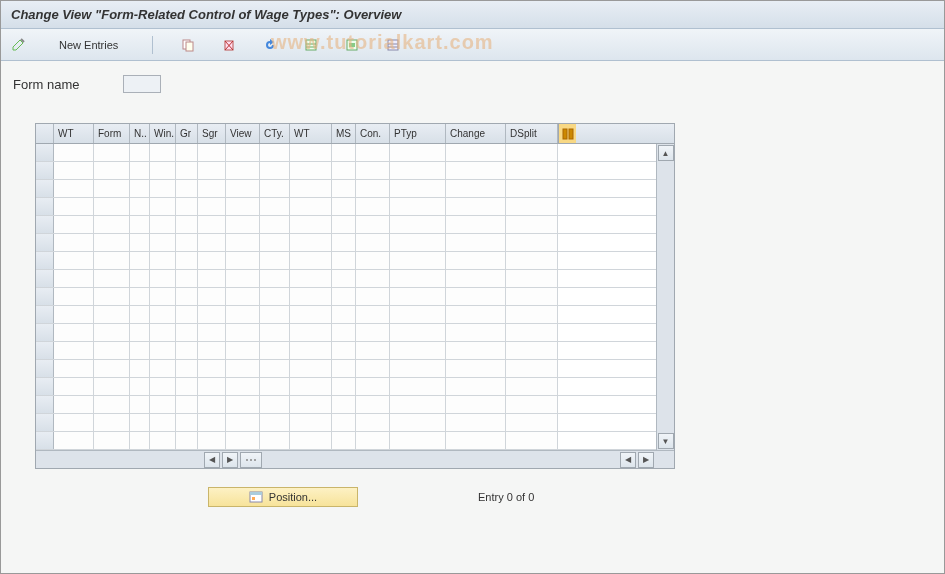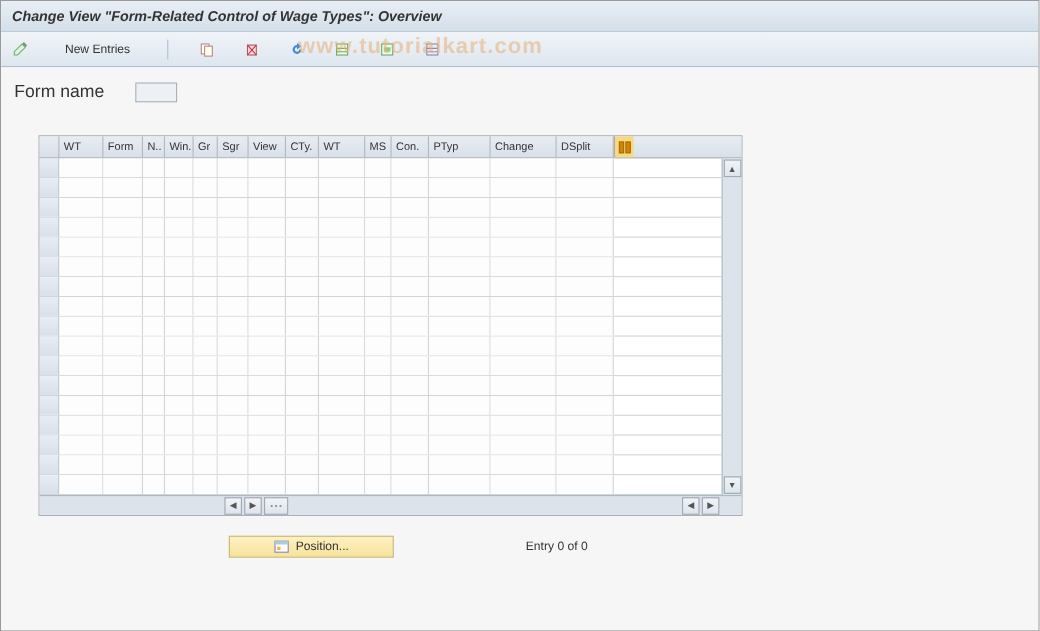--- a/index.html
+++ b/index.html
@@ -61,21 +61,21 @@
       padding: 14px 12px;
       background: #f5f6f5;
       height: calc(100% - 60px);
     }
     .form-row {
       display: flex;
       align-items: center;
       gap: 10px;
       margin-bottom: 30px;
     }
-    .form-label { font-size: 16px; color: #333; width: 100px; }
+    .form-label { font-size: 13px; color: #333; width: 100px; }
     .form-input {
       width: 38px;
       height: 18px;
       border: 1px solid #aab0b8;
       background: #edf1f5;
       padding: 1px 3px;
       font-size: 11px;
     }
     .grid-wrap {
       width: 640px;

